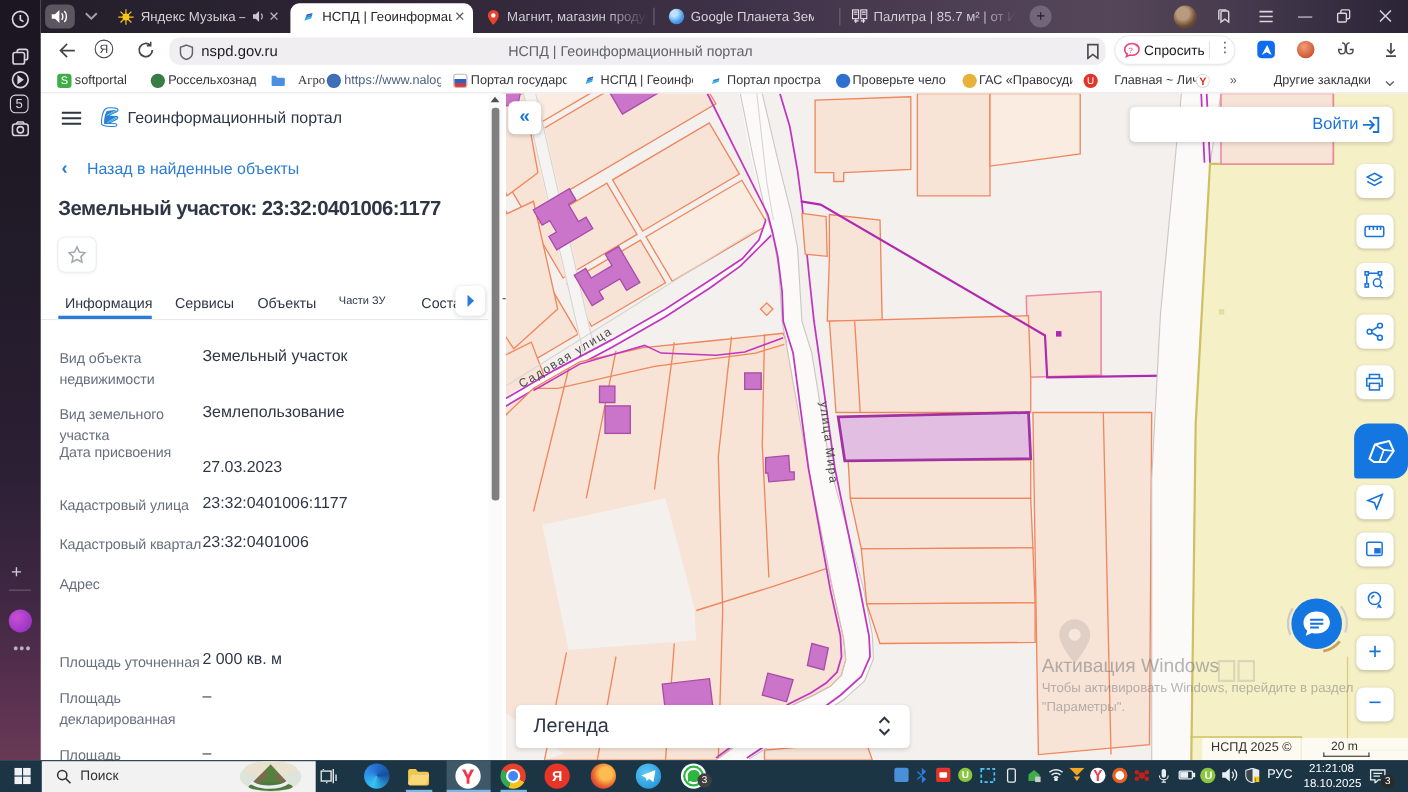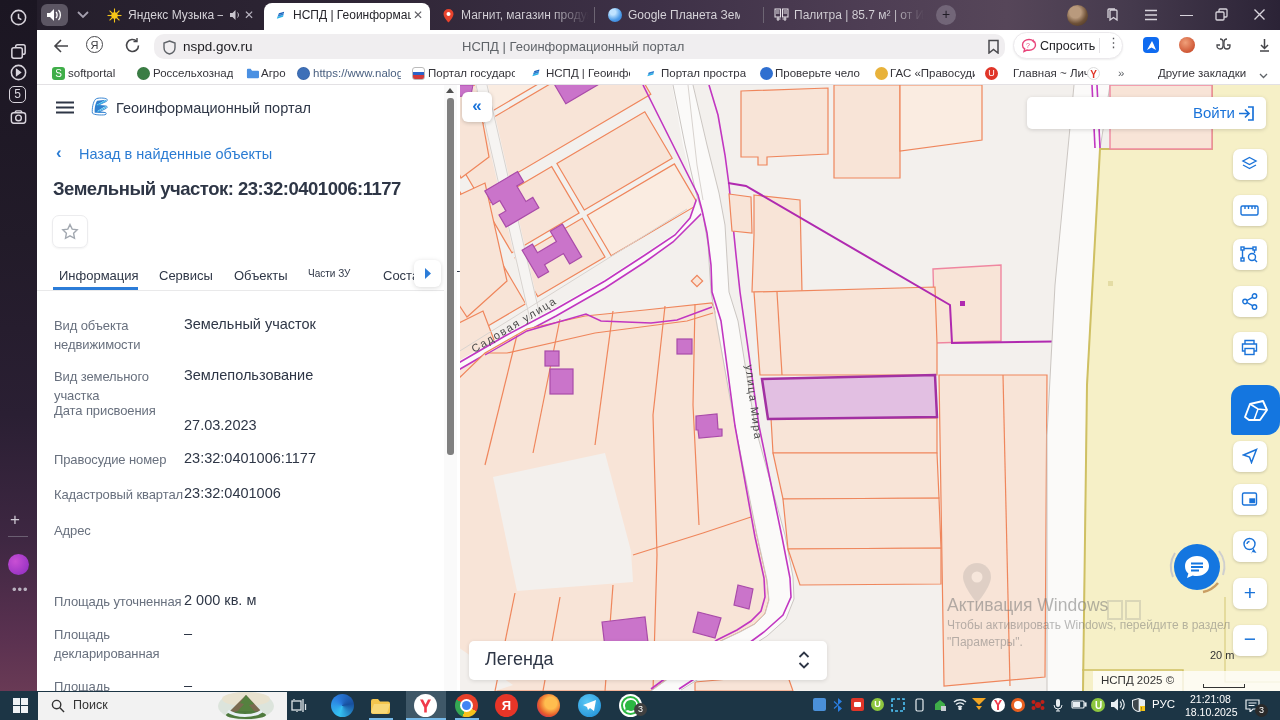--- a/index.html
+++ b/index.html
@@ -181,21 +181,21 @@
   </div>
 
   <div id="bmrow" class="abs">
     <div class="bmi" style="left:15px;background:#3fae49;color:#fff;font-size:10px;text-align:center;line-height:13px;">S</div>
     <div class="bm" style="left:31px;">softportal</div>
     <div class="bmi" style="left:100px;background:radial-gradient(circle,#3a7d44 60%,#1e4d28);border-radius:50%;"></div>
     <div class="bm" style="left:116px;width:80px;overflow:hidden;">Россельхознадзор</div>
     <svg class="bmi" style="left:209px" viewBox="0 0 14 12" fill="#4a90e2">
         <path d="M1 2a1 1 0 0 1 1-1h3l1.5 2H13a1 1 0 0 1 1 1v6a1 1 0 0 1-1 1H2a1 1 0 0 1-1-1z"></path>
       </svg>
-    <div class="bm" style="left:224px;">Агро</div>
+    <div class="bm" style="left:234px;font-family:Liberation Serif, serif;">Агро</div>
     <div class="bmi" style="left:260px;background:radial-gradient(circle,#3e70b8 55%,#1c3f78);border-radius:50%;"></div>
     <div class="bm" style="left:276px;width:88px;overflow:hidden;color:#4a6080;">https://www.nalog</div>
     <div class="bmi" style="left:375px;background:linear-gradient(180deg,#fff 33%,#2a63c8 33%,#2a63c8 66%,#d23a3a 66%);border:.5px solid #bbb;"></div>
     <div class="bm" style="left:391px;width:87px;overflow:hidden;">Портал государст</div>
     <svg class="bmi" style="left:493px" viewBox="0 0 14 14">
         <path d="M2.5 10l6.5-2 .4-1.8L3.2 8z" fill="#29b3e8"></path>
         <path d="M3.2 8l6.2-1.8.4-1.8L4 6z" fill="#2f80d0"></path>
         <path d="M4 6l5.8-1.7.3-1.5L4.7 4.3z" fill="#1a5fb8"></path>
       </svg>
     <div class="bm" style="left:509px;width:84px;overflow:hidden;">НСПД | Геоинфор</div>
@@ -257,21 +257,21 @@
     <div class="lbl" style="top:252px;">недвижимости</div>
     <div class="val" style="top:231px;">Земельный участок</div>
 
     <div class="lbl" style="top:284px;">Вид земельного</div>
     <div class="lbl" style="top:303px;">участка</div>
     <div class="val" style="top:282px;">Землепользование</div>
 
     <div class="lbl" style="top:318px;text-align:center;">Дата присвоения</div>
     <div class="val" style="top:332px;">27.03.2023</div>
 
-    <div class="lbl" style="top:367px;">Правосудие номер</div>
+    <div class="lbl" style="top:367px;">Кадастровый улица</div>
     <div class="val" style="top:365px;">23:32:0401006:1177</div>
 
     <div class="lbl" style="top:402px;">Кадастровый квартал</div>
     <div class="val" style="top:400px;">23:32:0401006</div>
 
     <div class="lbl" style="top:438px;">Адрес</div>
 
     <div class="lbl" style="top:509px;">Площадь уточненная</div>
     <div class="val" style="top:507px;">2 000 кв. м</div>
 
@@ -463,21 +463,21 @@
     <div class="abs" style="left:492px;top:550px;font-size:12px;color:rgba(115,115,115,.5);">"Параметры".</div>
 
     <div class="abs" style="left:14px;top:556px;width:358px;height:39px;background:#fff;border-radius:5px;box-shadow:0 1px 4px rgba(0,0,0,.12);"></div>
     <div class="abs" style="left:30px;top:564px;font-size:18px;color:#2e3646;">Легенда</div>
     <svg class="abs" style="left:343px;top:565px" width="12" height="20" viewBox="0 0 12 20" fill="none" stroke="#2e3646" stroke-width="1.8">
         <path d="M1.5 7L6 2.5 10.5 7M1.5 13L6 17.5 10.5 13"></path>
       </svg>
 
     <div class="abs" style="left:638px;top:586px;width:187px;height:20px;background:rgba(255,255,255,.75);"></div>
     <div class="abs" style="left:646px;top:589px;font-size:11.5px;color:#333;">НСПД 2025 ©</div>
-    <div class="abs" style="left:755px;top:564px;font-size:11px;color:#333;">20 m</div>
+    <div class="abs" style="left:755px;top:588px;font-size:11px;color:#333;">20 m</div>
     <div class="abs" style="left:748px;top:599px;width:42px;height:4px;border-left:1px solid #333;border-right:1px solid #333;border-bottom:1px solid #333;"></div>
   </div>
 
   <div id="taskbar" class="abs">
     <svg class="abs" style="left:13px;top:7px" width="15" height="15" viewBox="0 0 15 15" fill="#eef2f5">
         <rect x="0" y="0" width="7" height="7"></rect>
         <rect x="8" y="0" width="7" height="7"></rect>
         <rect x="0" y="8" width="7" height="7"></rect>
         <rect x="8" y="8" width="7" height="7"></rect>
       </svg>

